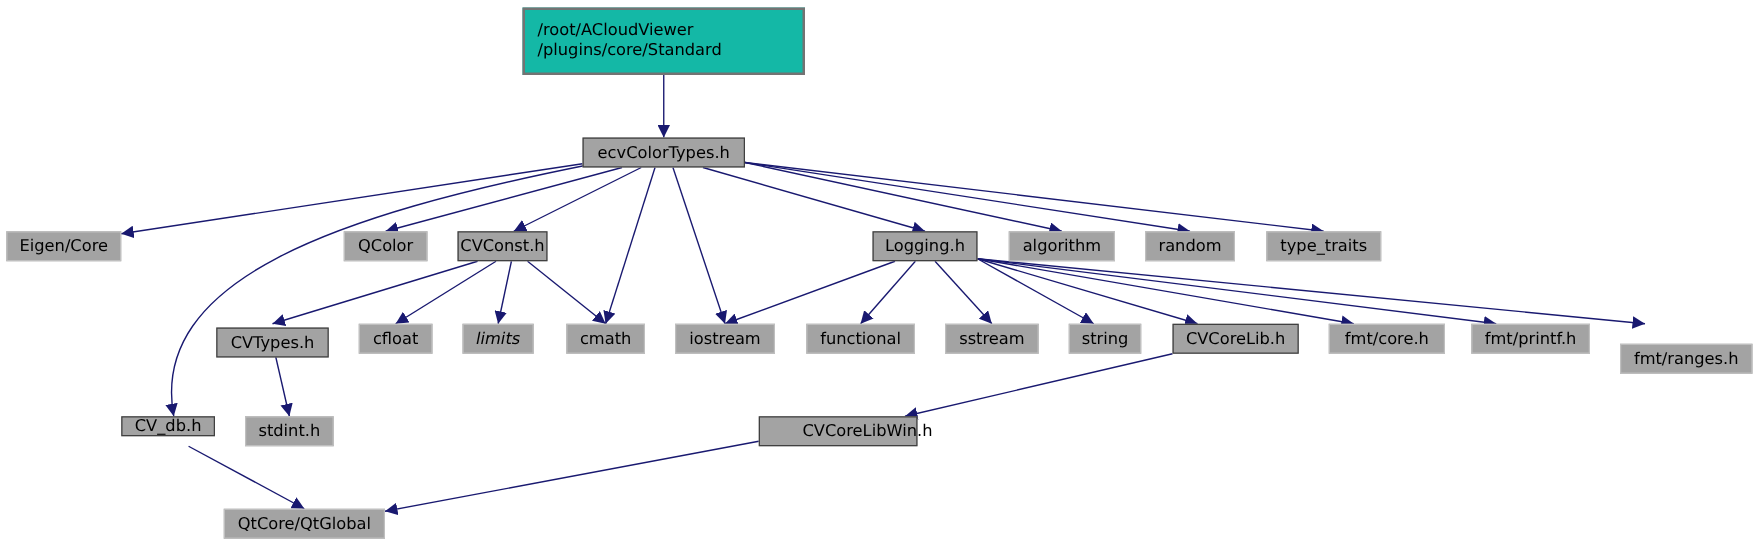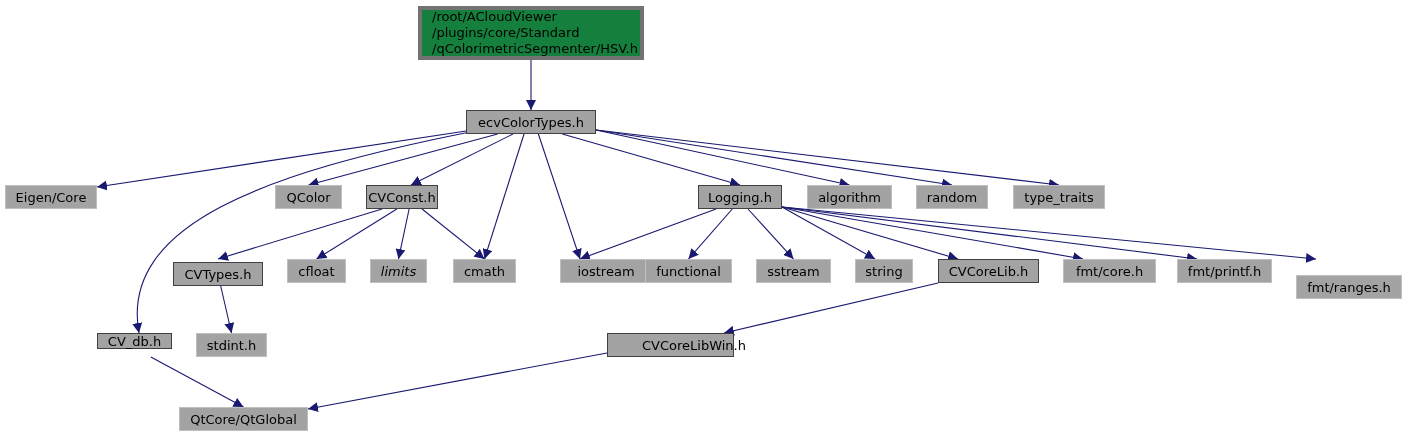--- a/index.html
+++ b/index.html
@@ -1,21 +1,21 @@
 <!DOCTYPE html>
 <html><head>
   <meta charset="utf-8">
   <style>
     html, body { margin: 0; padding: 0; background: #ffffff; }
     body { width: 1407px; height: 440px; position: relative; overflow: hidden; font-family: "DejaVu Sans", sans-serif; }
     #graph { position: absolute; left: 0; top: 0; }
     .node { position: absolute; box-sizing: border-box; background: #a3a3a3; display: flex; align-items: center; justify-content: center; font-size: 13px; color: #000; white-space: nowrap; }
     .node.local { border: 1px solid #404040; cursor: pointer; }
     .node.system { border: 1px solid #bfbfbf; }
-    .node.root { background: #15803d; border: 4px solid #737373; flex-direction: column; align-items: flex-start; justify-content: center; padding-left: 10px; line-height: 16px; }
+    .node.root { background: #14b8a6; border: 2px solid #737373; flex-direction: column; align-items: flex-start; justify-content: center; padding-left: 10px; line-height: 16px; }
     .node span { pointer-events: none; }
   </style>
 </head>
 <body>
 
 <svg id="graph" width="1407" height="440" xmlns="http://www.w3.org/2000/svg">
   <defs>
     <marker id="arrow" viewBox="0 0 10 10" refX="10" refY="5" markerWidth="10" markerHeight="10" markerUnits="userSpaceOnUse" orient="auto">
       <path d="M0,0 L10,5 L0,10 z" fill="#191970"></path>
     </marker>
@@ -47,21 +47,20 @@
       <path d="M782,207 L1316,259" fill="none" stroke="#191970" stroke-width="1.1" marker-end="url(#arrow)"></path>
       <path d="M938,283 L724,333" fill="none" stroke="#191970" stroke-width="1.1" marker-end="url(#arrow)"></path>
       <path d="M150.85,357 L243.5,407" fill="none" stroke="#191970" stroke-width="1.1" marker-end="url(#arrow)"></path>
       <path d="M607,353 L308,409" fill="none" stroke="#191970" stroke-width="1.1" marker-end="url(#arrow)"></path>
     </g>
 </svg>
 
 <div class="node root" id="n-hsv" style="left:418px;top:6px;width:226px;height:54px;">
   <span>/root/ACloudViewer</span>
   <span>/plugins/core/Standard</span>
-  <span>/qColorimetricSegmenter/HSV.h</span>
 </div>
 
 <div class="node local" id="n-ecvColorTypes" style="left:466px;top:110px;width:130px;height:24px;">
     <span>ecvColorTypes.h</span>
   </div>
 
 <div class="node system" id="n-eigenCore" style="left:5px;top:185px;width:92px;height:24px;">
     <span>Eigen/Core</span>
   </div>
 <div class="node system" id="n-qcolor" style="left:275px;top:185px;width:67px;height:24px;">
@@ -88,21 +87,21 @@
   </div>
 <div class="node system" id="n-cfloat" style="left:287px;top:259px;width:59px;height:24px;">
     <span>cfloat</span>
   </div>
 <div class="node system" id="n-limits" style="left:370px;top:259px;width:57px;height:24px;font-style:italic;">
     <span>limits</span>
   </div>
 <div class="node system" id="n-cmath" style="left:453px;top:259px;width:63px;height:24px;">
     <span>cmath</span>
   </div>
-<div class="node system" id="n-iostream" style="left:540px;top:259px;width:92px;height:24px;margin-left:20px;">
+<div class="node system" id="n-iostream" style="left:540px;top:259px;width:80px;height:24px;">
     <span>iostream</span>
   </div>
 <div class="node system" id="n-functional" style="left:645px;top:259px;width:87px;height:24px;">
     <span>functional</span>
   </div>
 <div class="node system" id="n-sstream" style="left:756px;top:259px;width:75px;height:24px;">
     <span>sstream</span>
   </div>
 <div class="node system" id="n-string" style="left:855px;top:259px;width:58px;height:24px;">
     <span>string</span>

